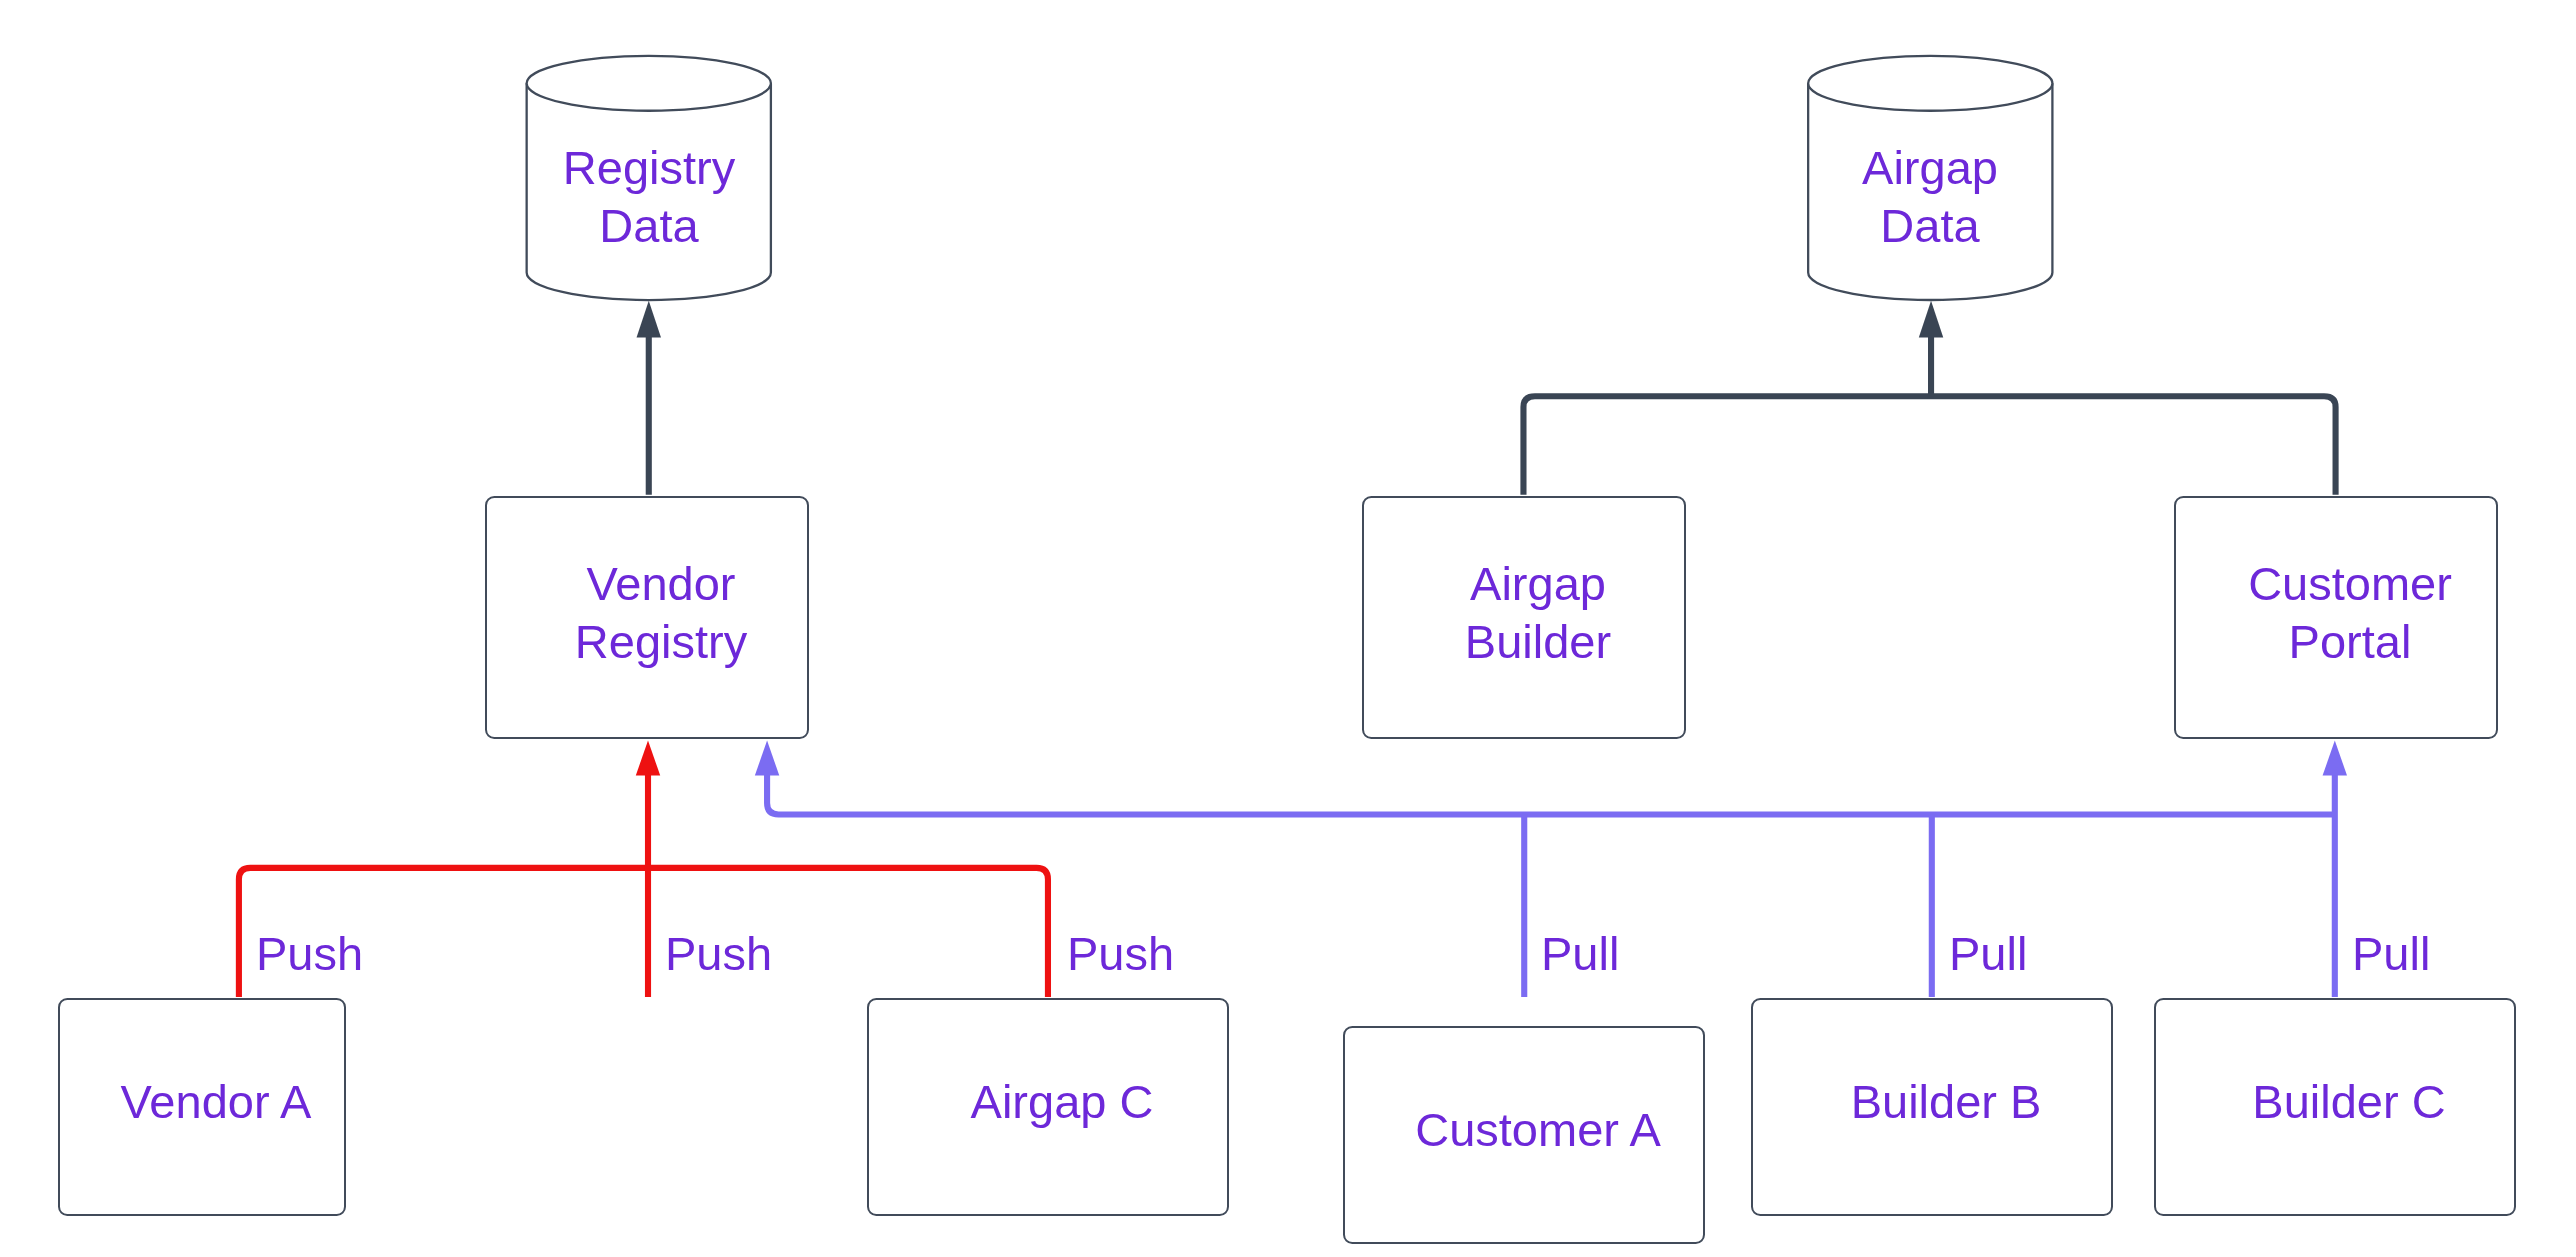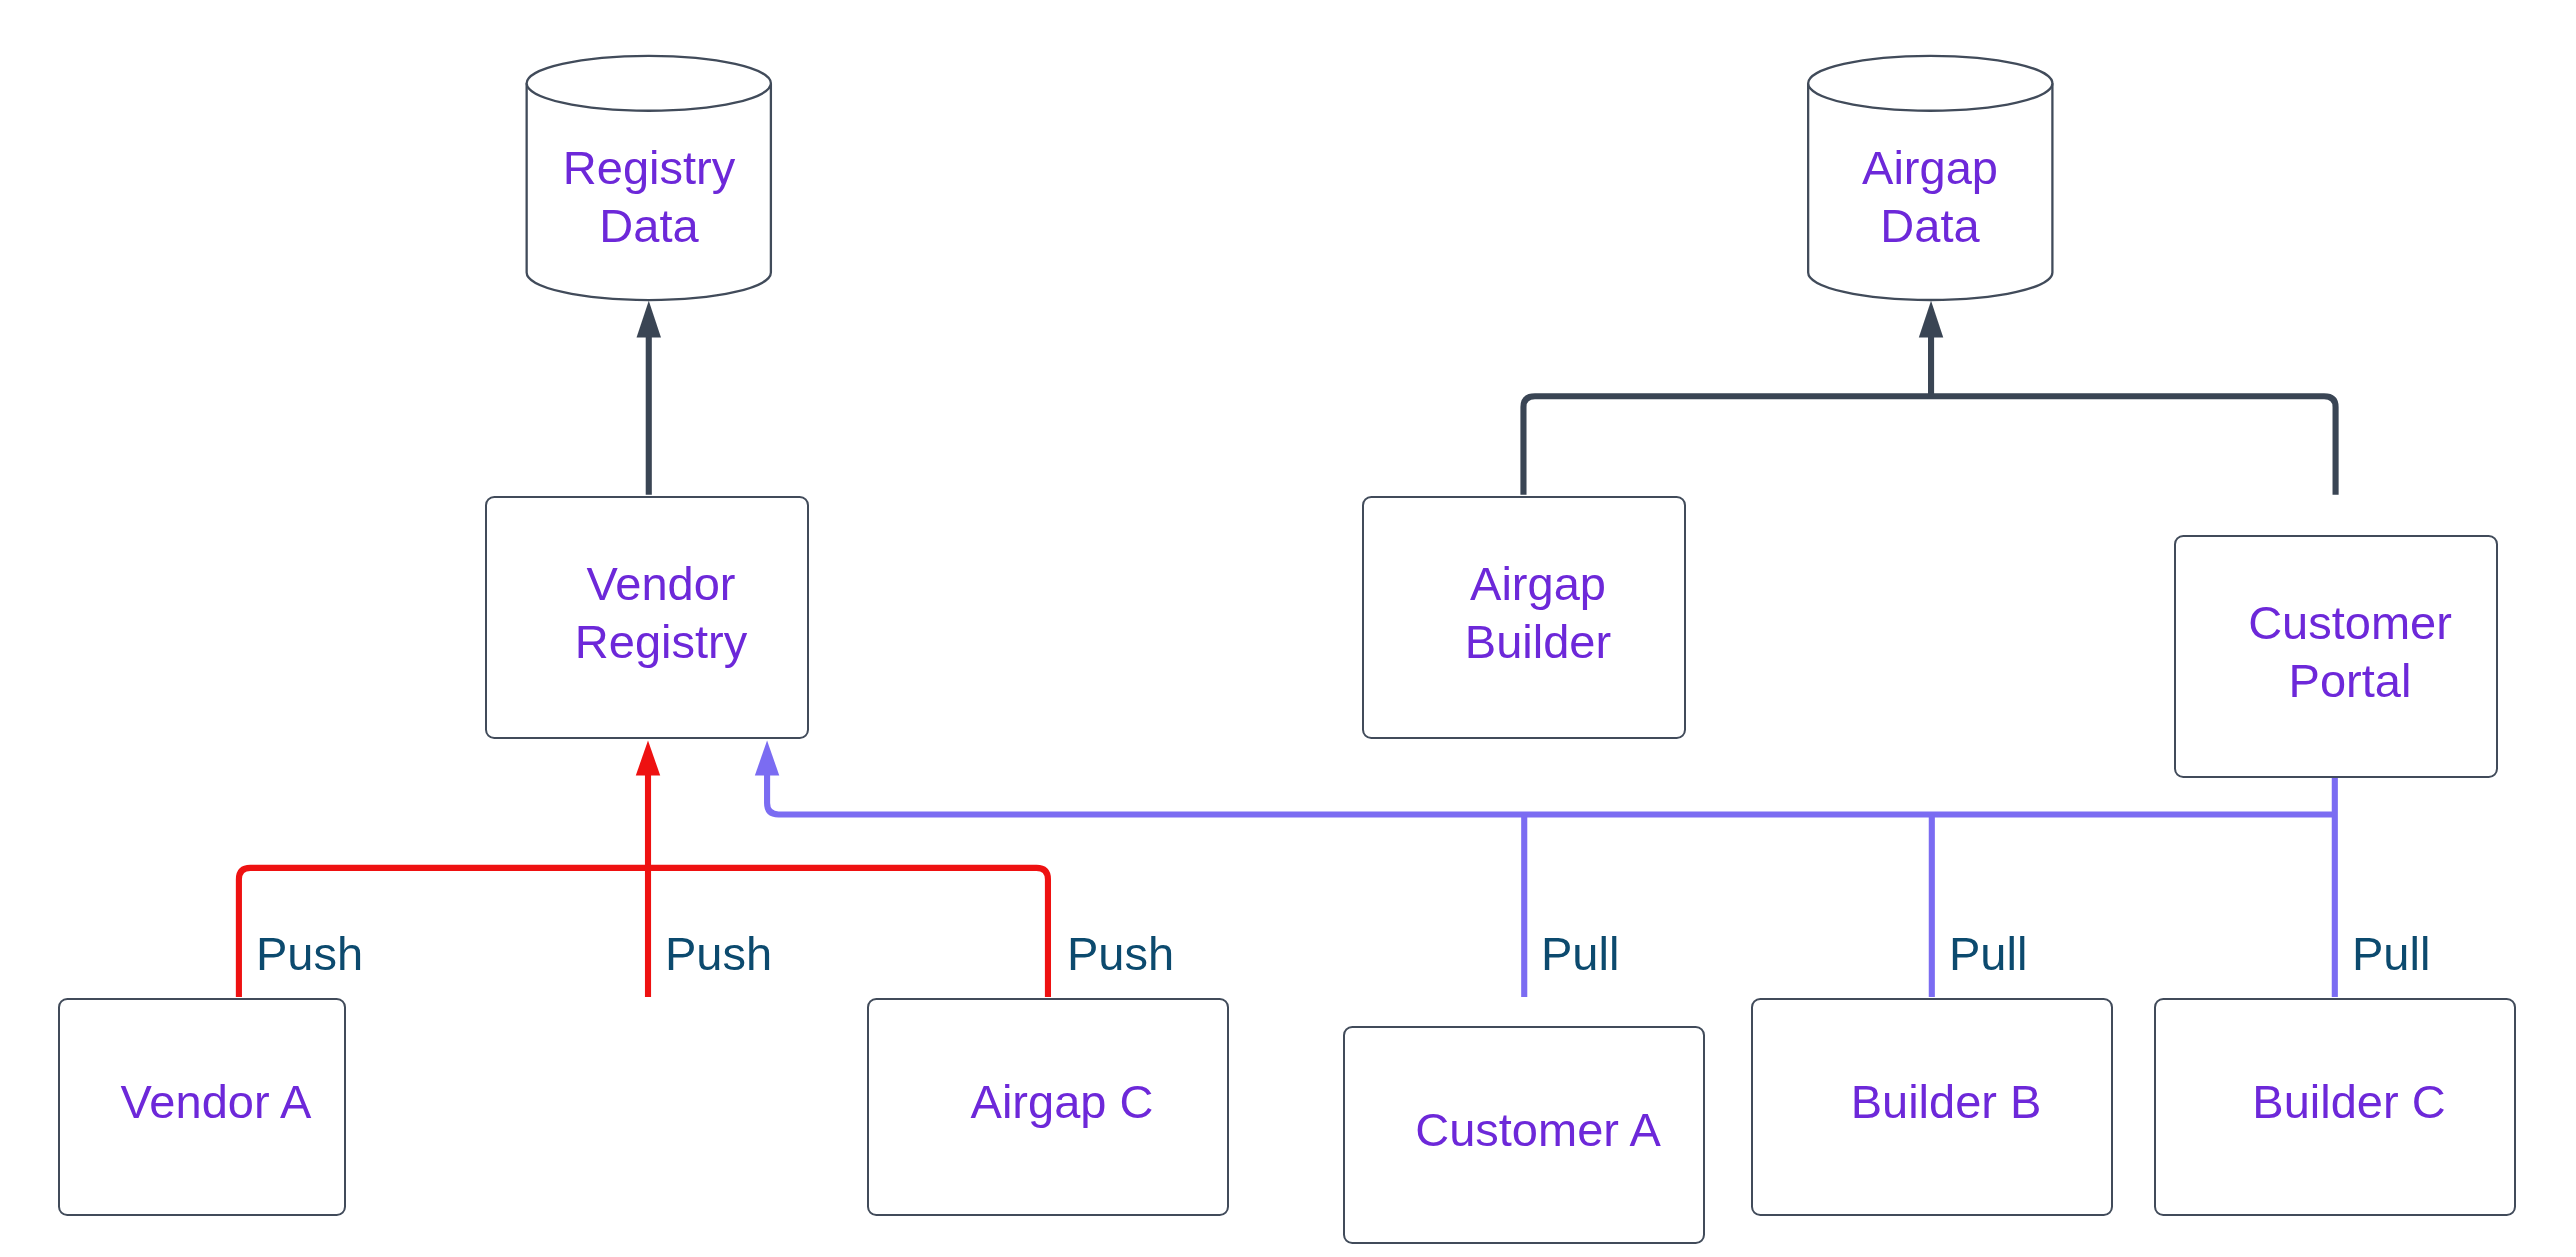--- a/index.html
+++ b/index.html
@@ -37,21 +37,21 @@
     border-radius: 9.2px;
     box-sizing: border-box;
     padding-bottom: 9.2px;
     padding-left: 28px;
   }
   .cyl-label {
     background: transparent;
   }
   .edge-label {
     position: absolute;
-    color: #0c4a6e;
+    color: #6d28d9;
     font-size: 47px;
     line-height: 53px;
     white-space: nowrap;
   }
 </style>
 </head>
 <body>
 
 <div class="canvas">
 
@@ -104,21 +104,21 @@
   </div>
 
   <div class="node box" style="left:485px; top:496px; width:324px; height:243px;">
     <span>Vendor
 Registry</span>
   </div>
   <div class="node box" style="left:1362px; top:496px; width:324px; height:243px;">
     <span>Airgap
 Builder</span>
   </div>
-  <div class="node box" style="left:2174px; top:496px; width:324px; height:243px;margin-top:39px;">
+  <div class="node box" style="left:2174px; top:496px; width:324px; height:243px;">
     <span>Customer
 Portal</span>
   </div>
 
   <div class="node box" style="left:58px; top:998px; width:288px; height:218px;">
     <span>Vendor A</span>
   </div>
   <div class="node box" style="left:867px; top:998px; width:362px; height:218px;">
     <span>Airgap C</span>
   </div>

